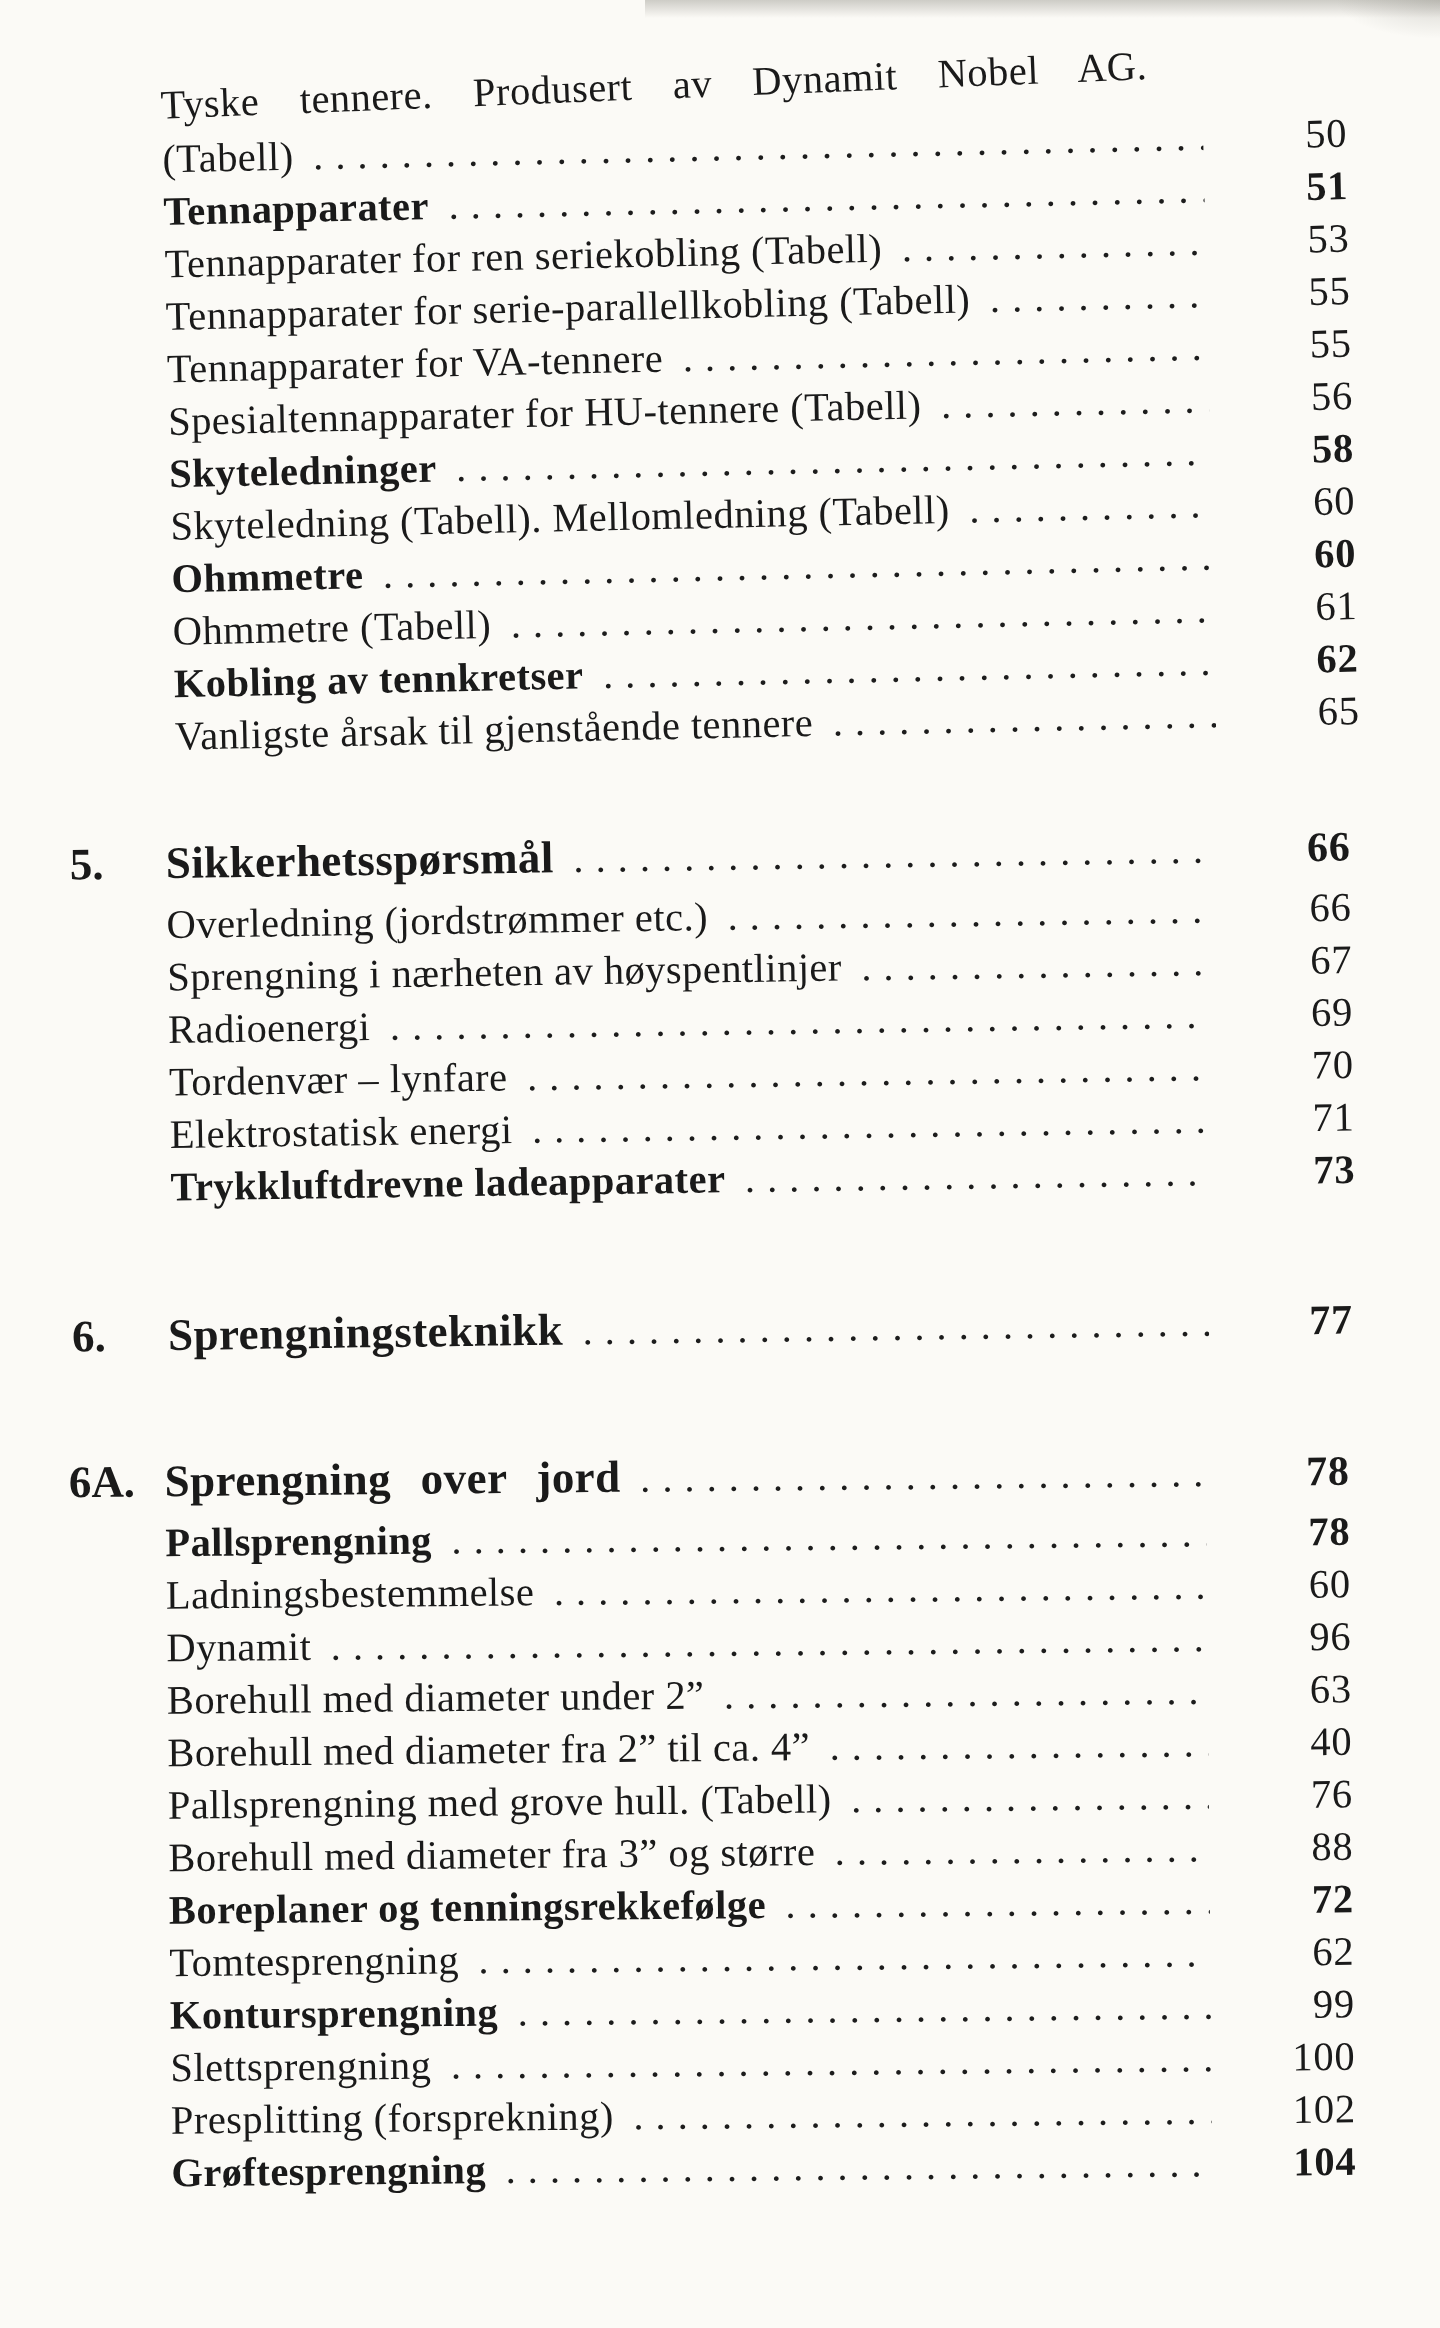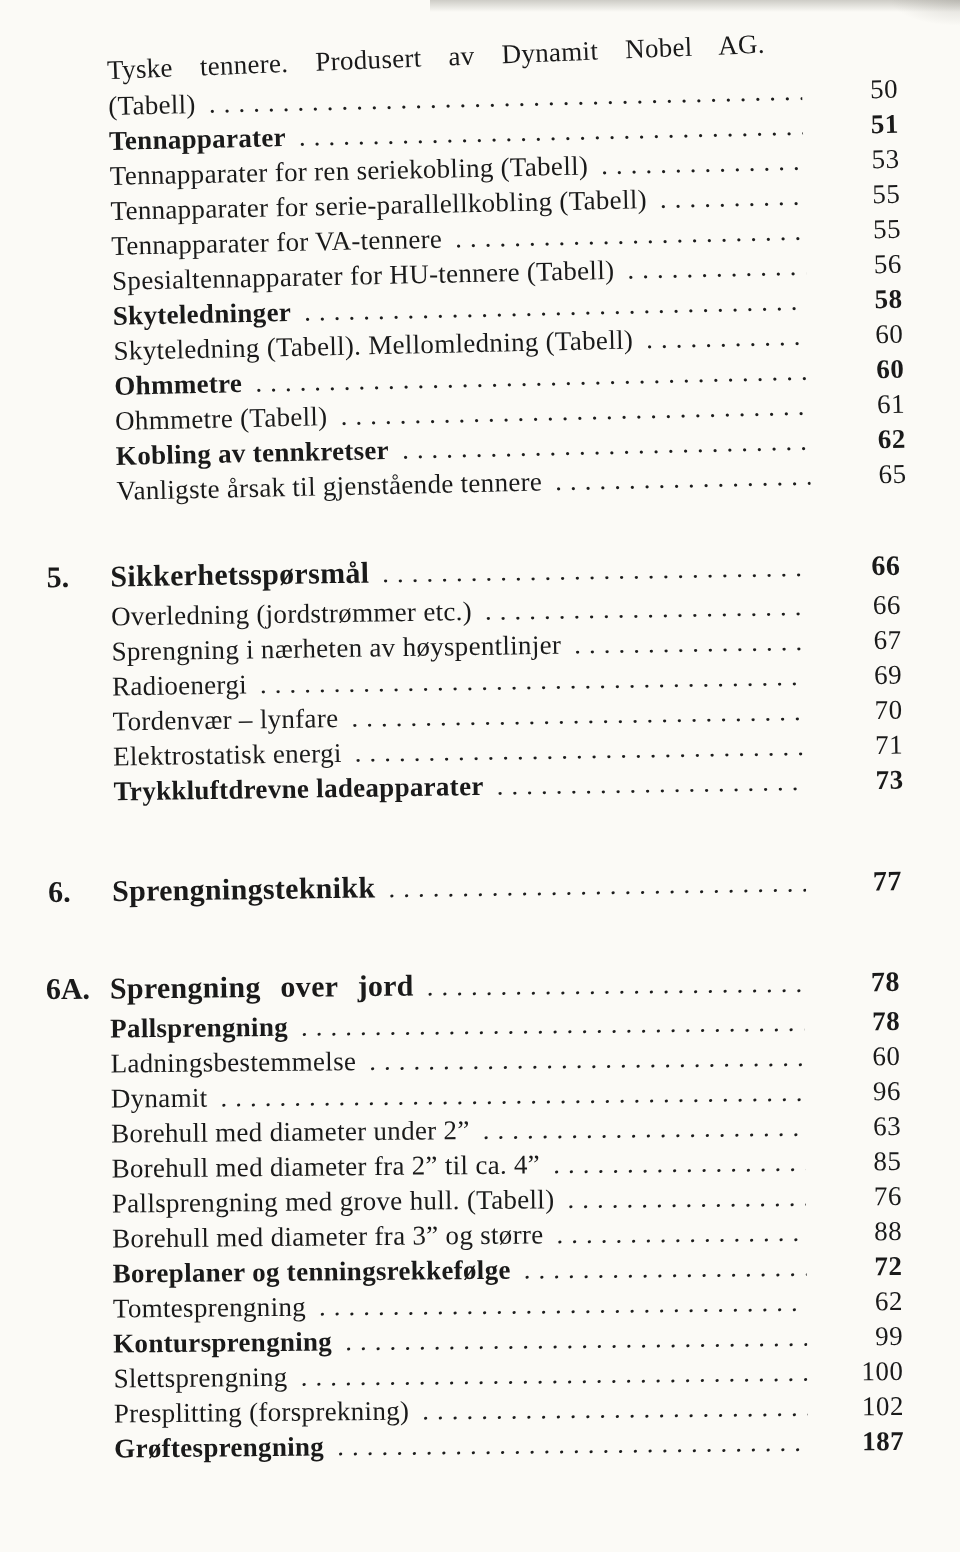--- a/index.html
+++ b/index.html
@@ -261,21 +261,21 @@
         <div class="row">
           <span class="sec"></span>
           <span class="label">Borehull med diameter under 2”</span>
           <span class="leader"></span>
           <span class="page">63</span>
         </div>
         <div class="row">
           <span class="sec"></span>
           <span class="label">Borehull med diameter fra 2” til ca. 4”</span>
           <span class="leader"></span>
-          <span class="page">85</span>
+          <span class="page">40</span>
         </div>
         <div class="row">
           <span class="sec"></span>
           <span class="label">Pallsprengning med grove hull. (Tabell)</span>
           <span class="leader"></span>
           <span class="page">76</span>
         </div>
         <div class="row">
           <span class="sec"></span>
           <span class="label">Borehull med diameter fra 3” og større</span>
@@ -309,17 +309,17 @@
         <div class="row">
           <span class="sec"></span>
           <span class="label">Presplitting (forsprekning)</span>
           <span class="leader"></span>
           <span class="page">102</span>
         </div>
         <div class="row">
           <span class="sec"></span>
           <span class="label bold">Grøftesprengning</span>
           <span class="leader"></span>
-          <span class="page bold">187</span>
+          <span class="page bold">104</span>
         </div>
       </div>
     </div>
 </div>
 
 </body></html>

